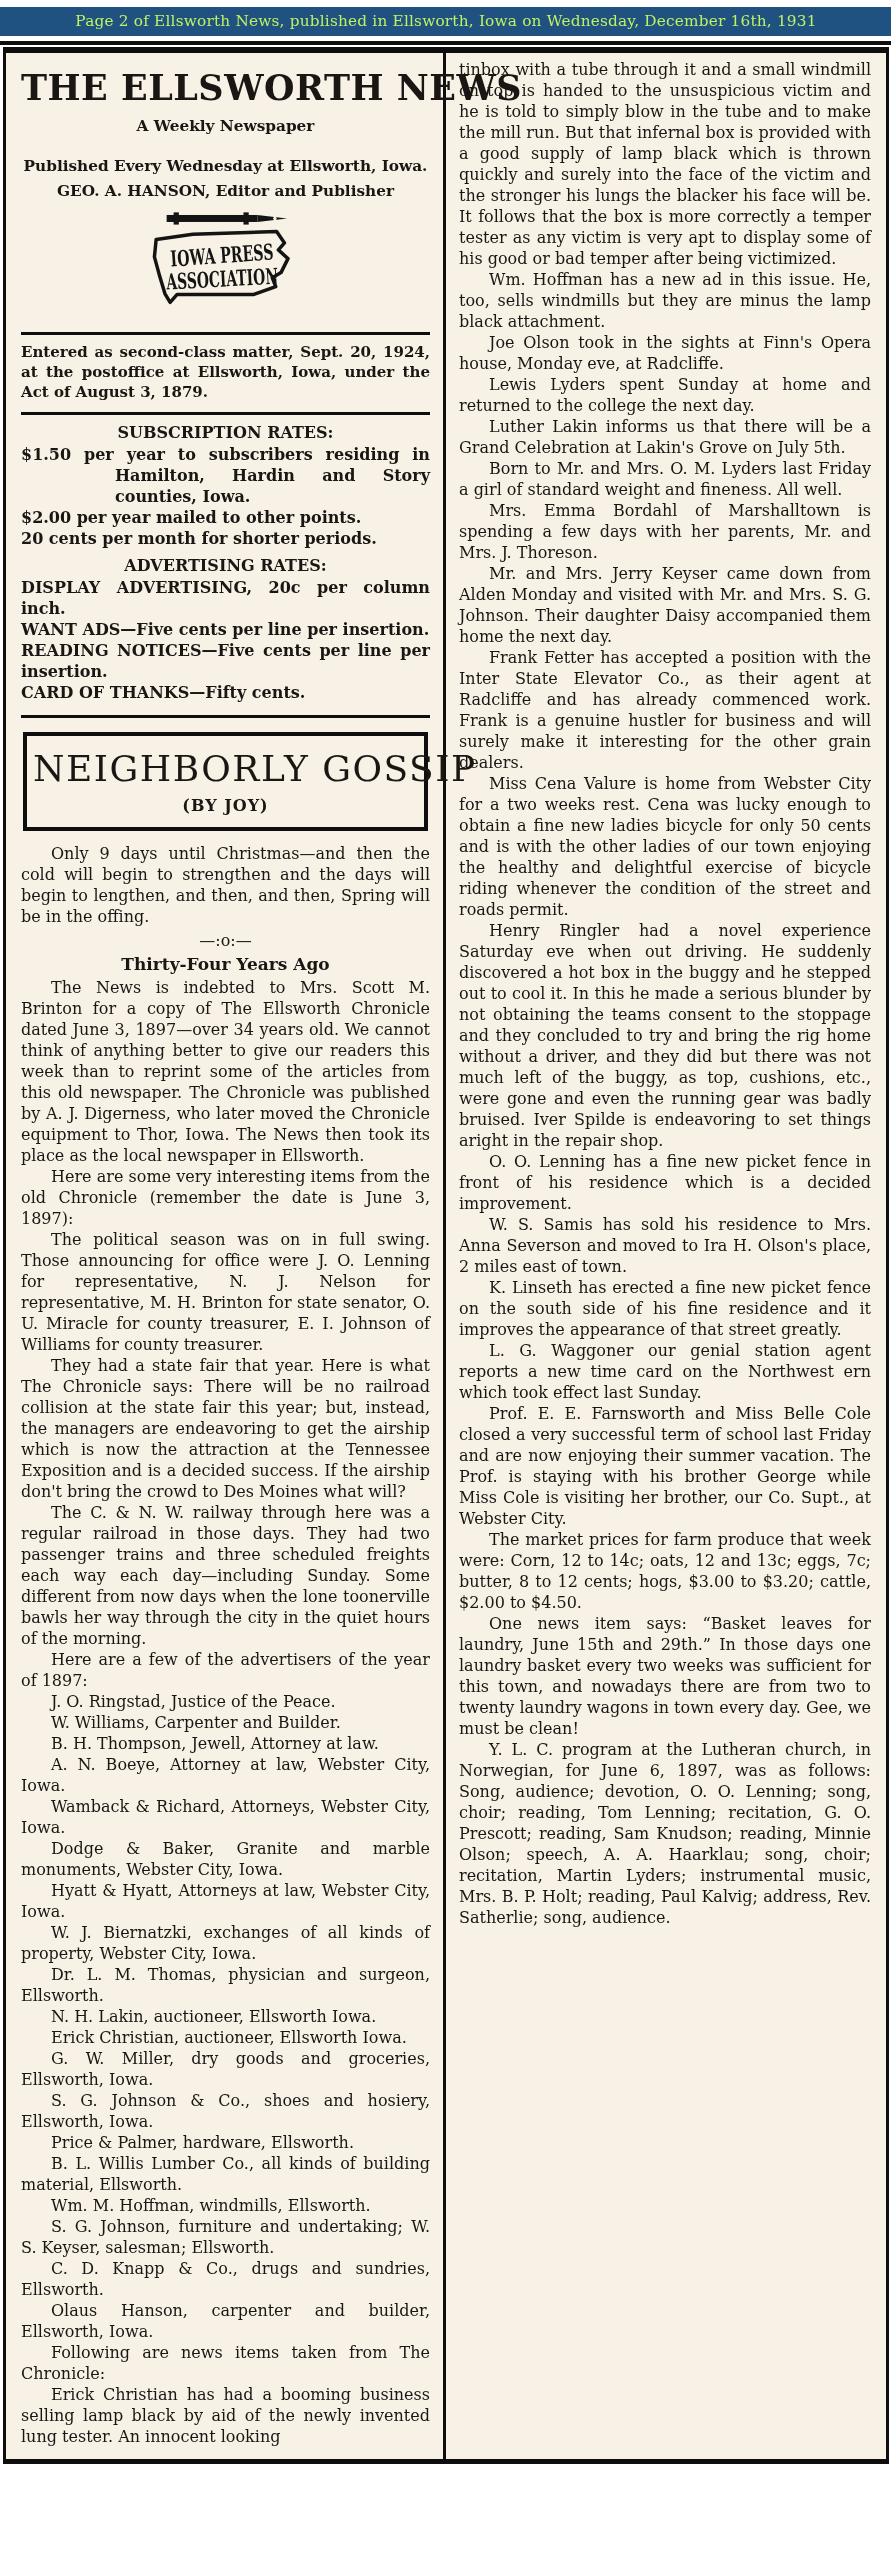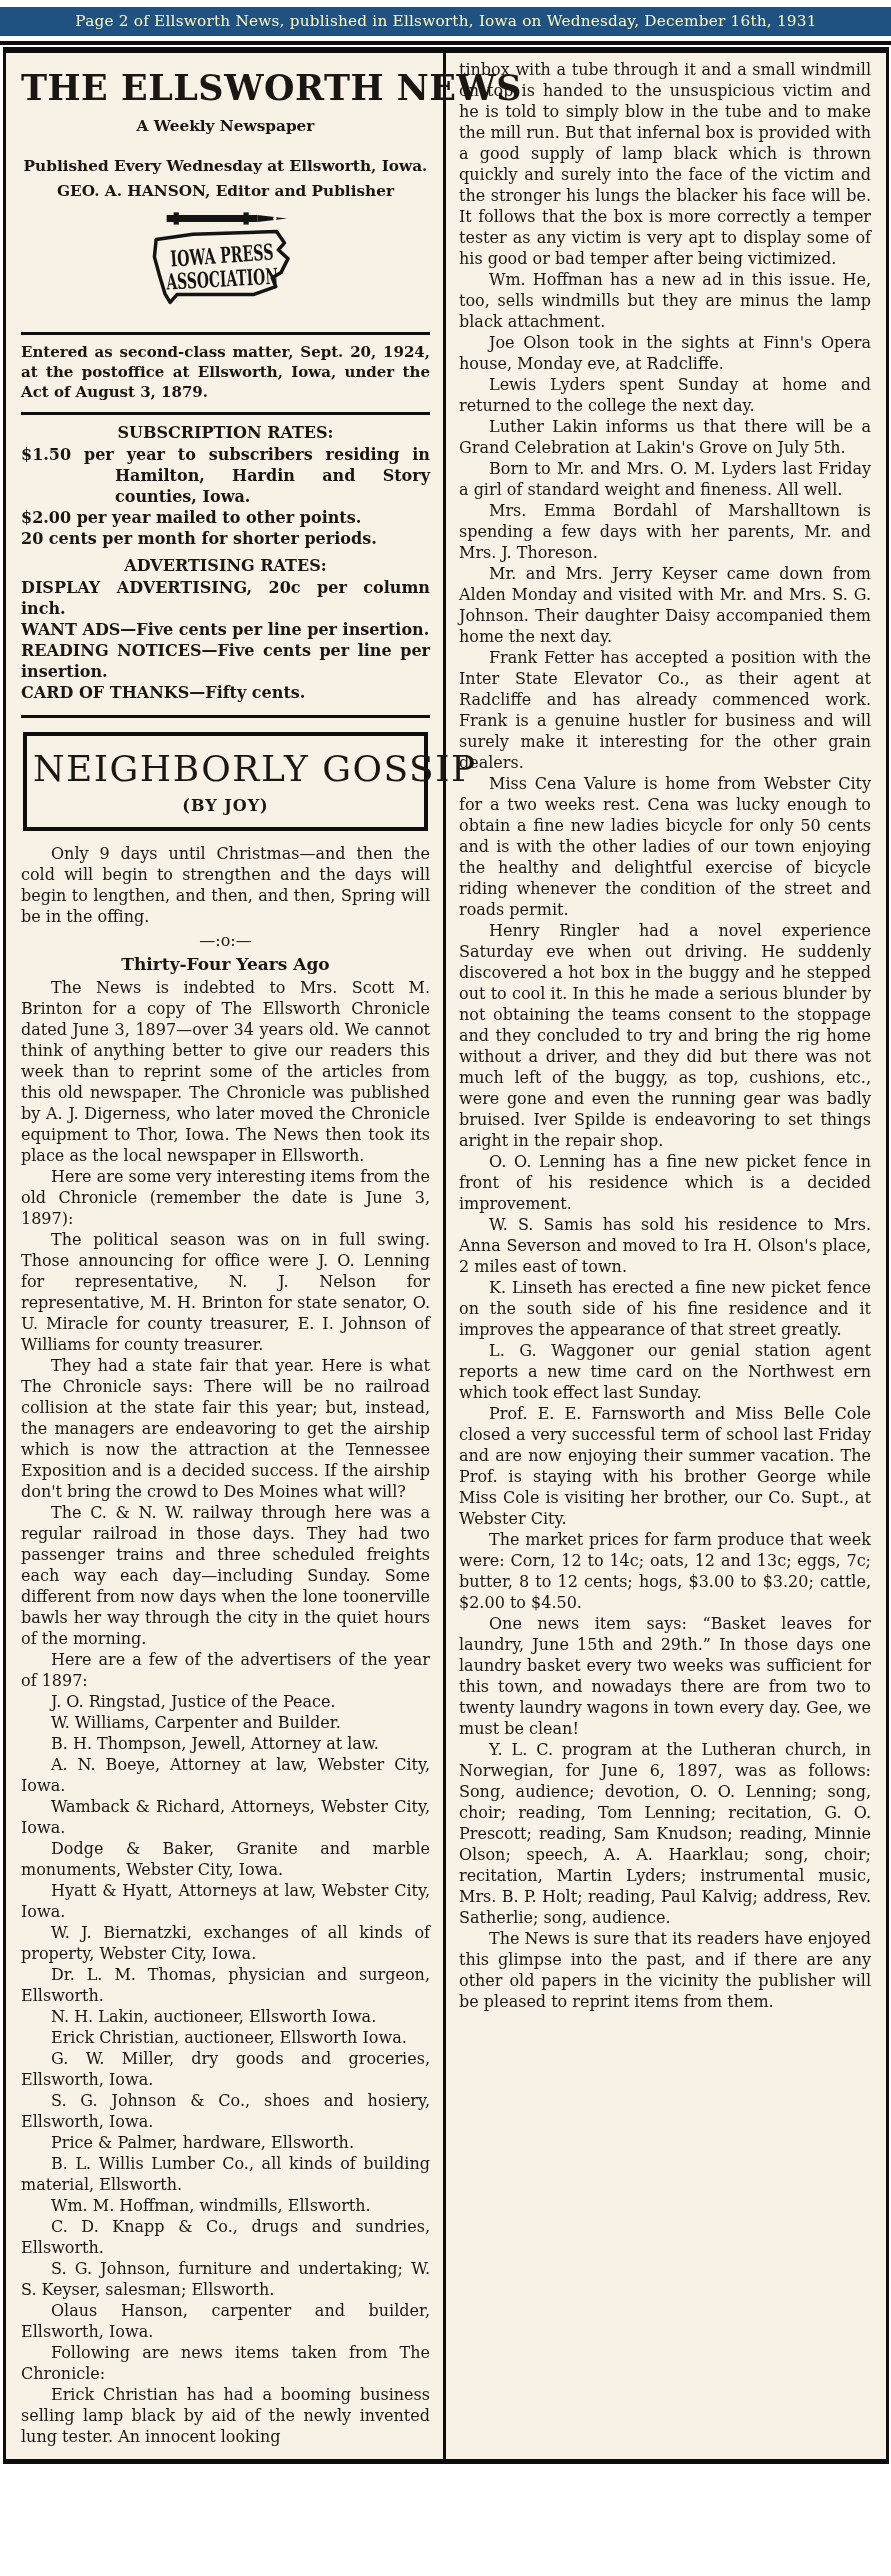--- a/index.html
+++ b/index.html
@@ -12,21 +12,21 @@
   body{
     width:892px;
     background:#ffffff;
     font-family:"DejaVu Serif","Liberation Serif",serif;
     color:var(--ink);
   }
   .titlebar{
     margin-top:7px;
     height:29px;
     background:var(--bar);
-    color:#fef9c3;
+    color:#bef264;
     text-align:center;
     font-size:15.3px;
     line-height:29px;
     letter-spacing:0.2px;
   }
   .rule-thin{height:4px;background:var(--rule);margin-top:5px;}
   .paper{
     margin:2px 3px 0 3px;
     background:var(--paper);
     border-top:6px solid var(--rule);
@@ -172,22 +172,22 @@
         <p class="blk para">Hyatt &amp; Hyatt, Attorneys at law, Webster City, Iowa.</p>
         <p class="blk para">W. J. Biernatzki, exchanges of all kinds of property, Webster City, Iowa.</p>
         <p class="blk para">Dr. L. M. Thomas, physician and surgeon, Ellsworth.</p>
         <p class="blk para">N. H. Lakin, auctioneer, Ellsworth Iowa.</p>
         <p class="blk para">Erick Christian, auctioneer, Ellsworth Iowa.</p>
         <p class="blk para">G. W. Miller, dry goods and groceries, Ellsworth, Iowa.</p>
         <p class="blk para">S. G. Johnson &amp; Co., shoes and hosiery, Ellsworth, Iowa.</p>
         <p class="blk para">Price &amp; Palmer, hardware, Ellsworth.</p>
         <p class="blk para">B. L. Willis Lumber Co., all kinds of building material, Ellsworth.</p>
         <p class="blk para">Wm. M. Hoffman, windmills, Ellsworth.</p>
+        <p class="blk para">S. G. Johnson, furniture and undertaking; W. S. Keyser, salesman; Ellsworth.</p>
         <p class="blk para">C. D. Knapp &amp; Co., drugs and sundries, Ellsworth.</p>
-        <p class="blk para">S. G. Johnson, furniture and undertaking; W. S. Keyser, salesman; Ellsworth.</p>
         <p class="blk para">Olaus Hanson, carpenter and builder, Ellsworth, Iowa.</p>
         <p class="blk para">Following are news items taken from The Chronicle:</p>
         <p class="blk para">Erick Christian has had a booming business selling lamp black by aid of the newly invented lung tester. An innocent looking</p>
       </div>
   </div>
 
   <div class="col col-right">
     <div>
         <p class="blk first">tinbox with a tube through it and a small windmill on top is handed to the unsuspicious victim and he is told to simply blow in the tube and to make the mill run. But that infernal box is provided with a good supply of lamp black which is thrown quickly and surely into the face of the victim and the stronger his lungs the blacker his face will be. It follows that the box is more correctly a temper tester as any victim is very apt to display some of his good or bad temper after being victimized.</p>
         <p class="blk para">Wm. Hoffman has a new ad in this issue. He, too, sells windmills but they are minus the lamp black attachment.</p>
@@ -201,18 +201,17 @@
         <p class="blk para">Miss Cena Valure is home from Webster City for a two weeks rest. Cena was lucky enough to obtain a fine new ladies bicycle for only 50 cents and is with the other ladies of our town enjoying the healthy and delightful exercise of bicycle riding whenever the condition of the street and roads permit.</p>
         <p class="blk para">Henry Ringler had a novel experience Saturday eve when out driving. He suddenly discovered a hot box in the buggy and he stepped out to cool it. In this he made a serious blunder by not obtaining the teams consent to the stoppage and they concluded to try and bring the rig home without a driver, and they did but there was not much left of the buggy, as top, cushions, etc., were gone and even the running gear was badly bruised. Iver Spilde is endeavoring to set things aright in the repair shop.</p>
         <p class="blk para">O. O. Lenning has a fine new picket fence in front of his residence which is a decided improvement.</p>
         <p class="blk para">W. S. Samis has sold his residence to Mrs. Anna Severson and moved to Ira H. Olson's place, 2 miles east of town.</p>
         <p class="blk para">K. Linseth has erected a fine new picket fence on the south side of his fine residence and it improves the appearance of that street greatly.</p>
         <p class="blk para">L. G. Waggoner our genial station agent reports a new time card on the Northwest ern which took effect last Sunday.</p>
         <p class="blk para">Prof. E. E. Farnsworth and Miss Belle Cole closed a very successful term of school last Friday and are now enjoying their summer vacation. The Prof. is staying with his brother George while Miss Cole is visiting her brother, our Co. Supt., at Webster City.</p>
         <p class="blk para">The market prices for farm produce that week were: Corn, 12 to 14c; oats, 12 and 13c; eggs, 7c; butter, 8 to 12 cents; hogs, $3.00 to $3.20; cattle, $2.00 to $4.50.</p>
         <p class="blk para">One news item says: “Basket leaves for laundry, June 15th and 29th.” In those days one laundry basket every two weeks was sufficient for this town, and nowadays there are from two to twenty laundry wagons in town every day. Gee, we must be clean!</p>
         <p class="blk para">Y. L. C. program at the Lutheran church, in Norwegian, for June 6, 1897, was as follows: Song, audience; devotion, O. O. Lenning; song, choir; reading, Tom Lenning; recitation, G. O. Prescott; reading, Sam Knudson; reading, Minnie Olson; speech, A. A. Haarklau; song, choir; recitation, Martin Lyders; instrumental music, Mrs. B. P. Holt; reading, Paul Kalvig; address, Rev. Satherlie; song, audience.</p>
-        <p class="blk para">The News is sure that its readers have enjoyed this glimpse into the past, and if there are any other old papers in the vicinity the publisher will be pleased to reprint items from them.</p>
       </div>
   </div>
 
 </div>
 
 
 </body></html>

